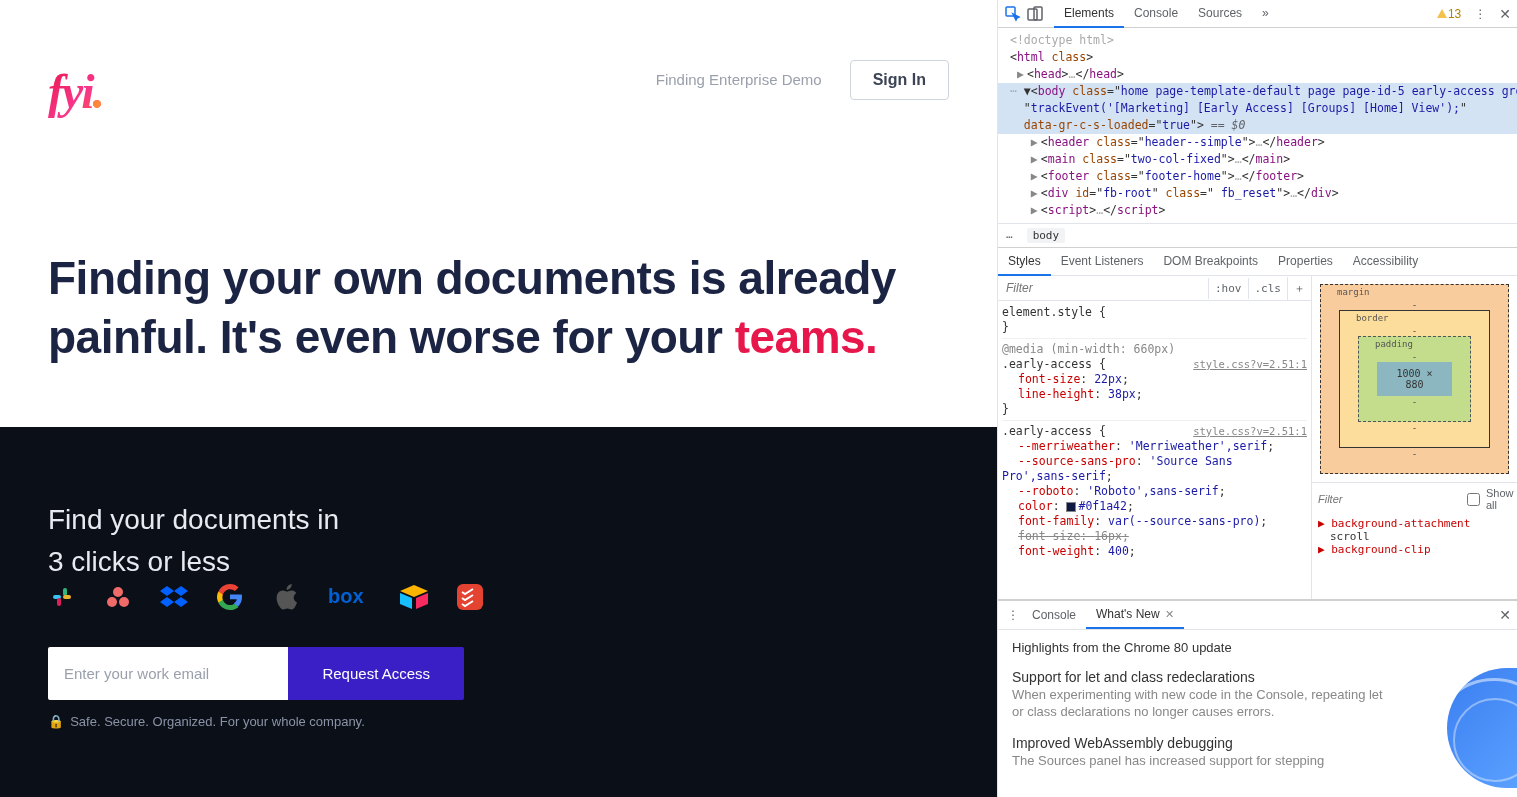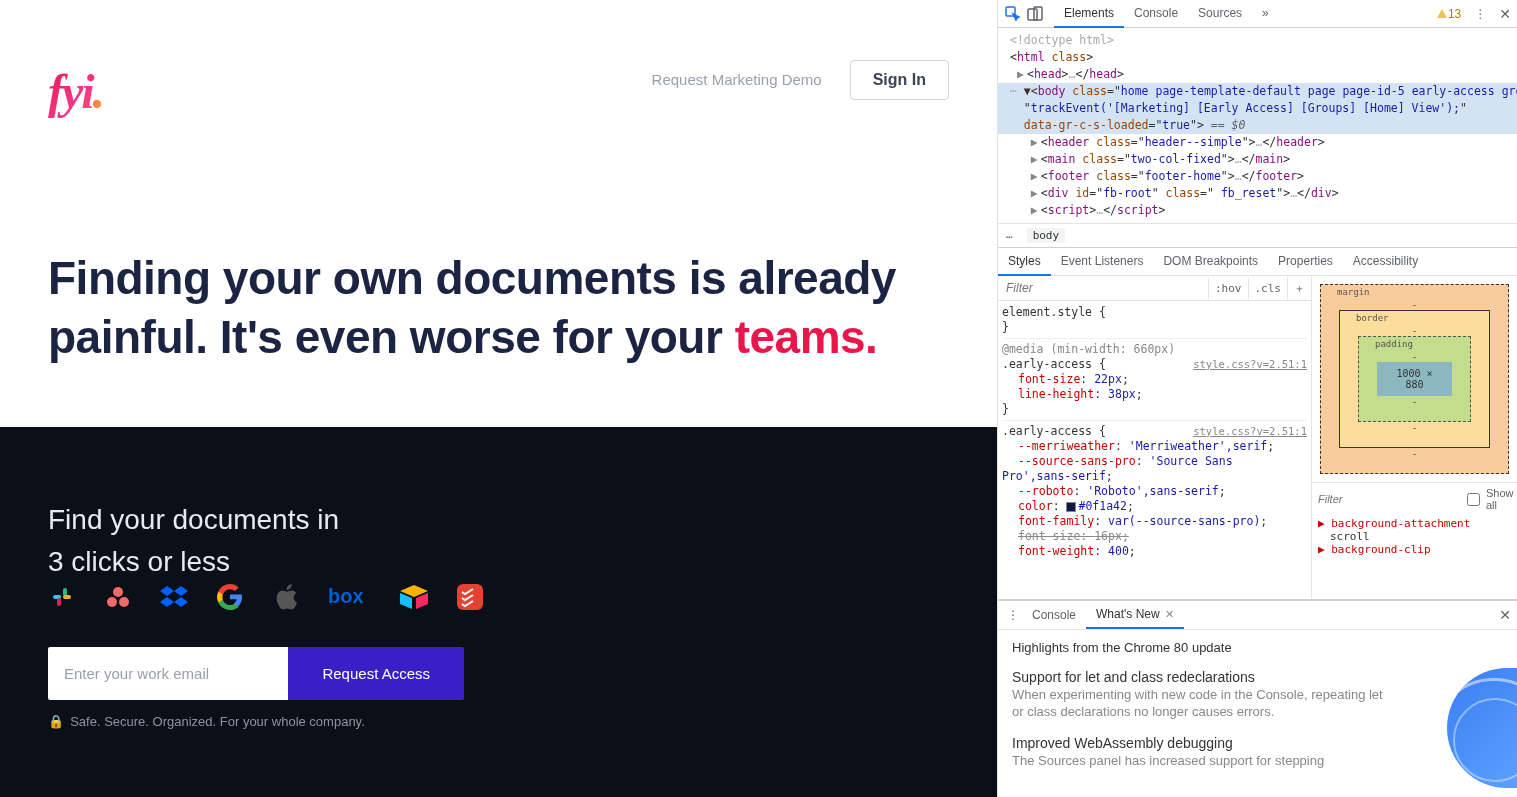--- a/index.html
+++ b/index.html
@@ -94,21 +94,21 @@
 .drawer-art::before { content: ""; position: absolute; right: -40px; top: 10px; width: 120px; height: 120px; border: 3px solid rgba(255,255,255,0.5); border-radius: 50%; }
 .drawer-art::after { content: ""; position: absolute; right: -20px; top: 30px; width: 80px; height: 80px; border: 2px solid rgba(255,255,255,0.4); border-radius: 50%; }
 </style>
 </head>
 <body>
 
 <div class="site">
   <header class="site-header">
     <div class="logo"><span>fyi</span><span class="dot">.</span></div>
     <div class="header-actions">
-      <a class="enterprise-link">Request Marketing Demo</a>
+      <a class="enterprise-link">Finding Enterprise Demo</a>
       <button class="signin-btn">Sign In</button>
     </div>
   </header>
   <section class="hero">
     <h1>
       <span>Finding your own documents is already</span><br>
       <span>painful. It's even worse for your </span><span class="accent">teams.</span>
     </h1>
   </section>
   <section class="dark-section">

